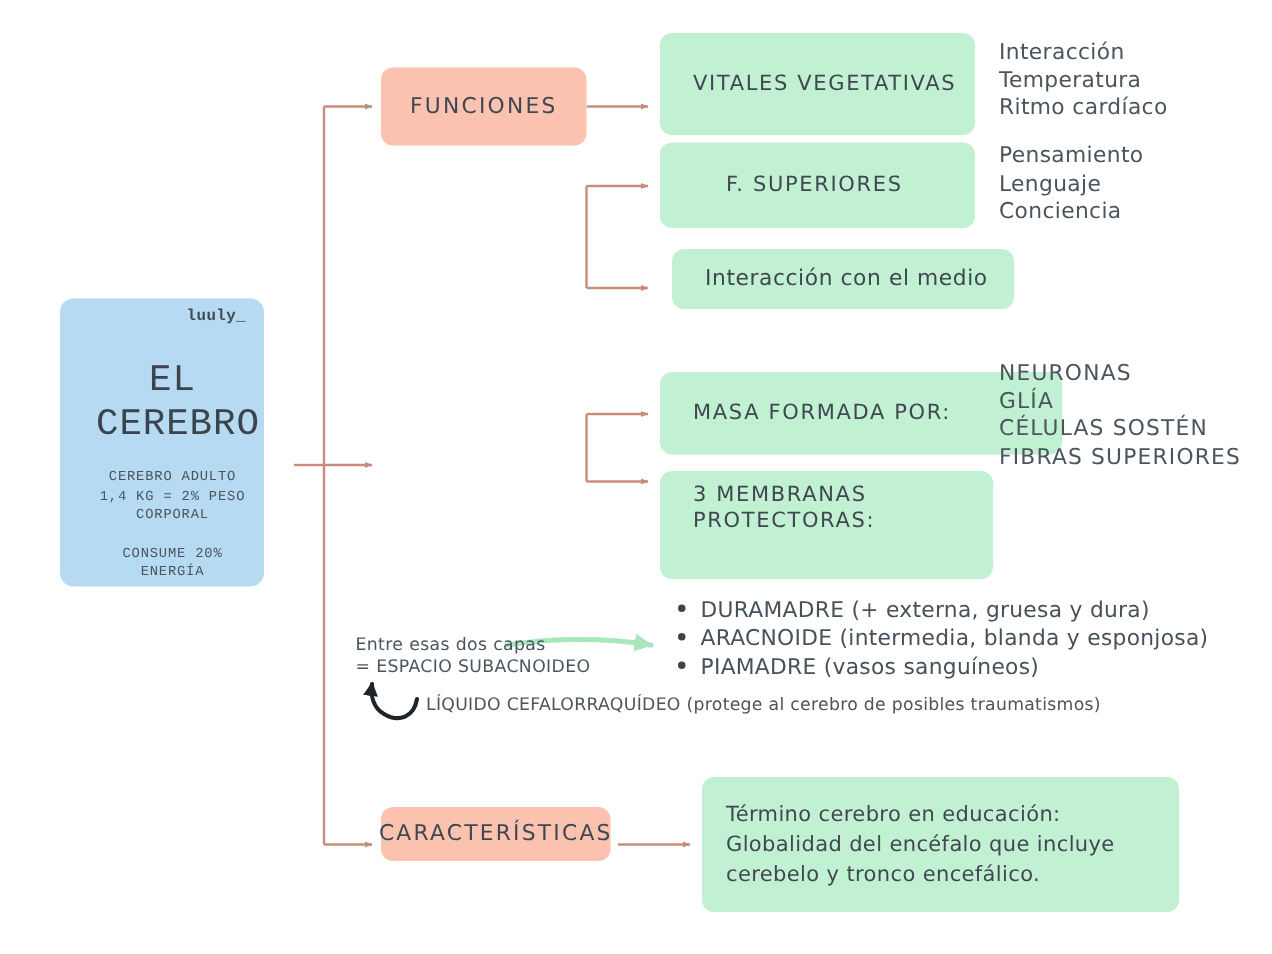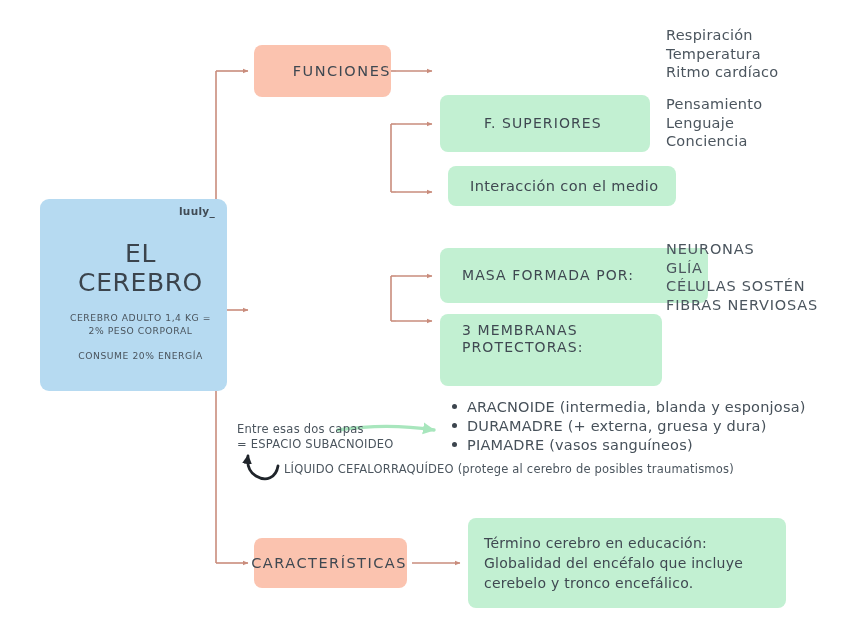--- a/index.html
+++ b/index.html
@@ -18,27 +18,28 @@
     height: 636px;
     background: #ffffff;
     overflow: hidden;
   }
   .abs { position: absolute; }
 
   
   .root-card {
     left: 40px;
     top: 199px;
-    width: 187px;
+    width: 136px;
     height: 192px;
     background: #b6daf1;
     border-radius: 9px;
     box-sizing: border-box;
     padding: 6px 10px 10px 24px;
     color: #3d4852;
+    font-family: Liberation Mono, monospace;
   }
   .watermark {
     text-align: right;
     font-size: 10.5px;
     font-weight: bold;
     letter-spacing: 0.3px;
     color: #404b55;
     margin: 0 2px 0 0;
     line-height: 13px;
   }
@@ -68,29 +69,29 @@
     margin-top: 13px;
   }
 
   
   .cat-box {
     background: #fbc3af;
     border-radius: 8px;
     box-sizing: border-box;
     display: flex;
     align-items: center;
-    justify-content: flex-end;
+    justify-content: center;
     color: #3f4851;
     font-size: 14.5px;
     letter-spacing: 1.5px;
     white-space: nowrap;
   }
   .cat-funciones   { left: 254px; top: 45px;  width: 137px; height: 52px; }
   .cat-descripcion { left: 254px; top: 281px; width: 137px; height: 57px; }
-  .cat-caracter    { left: 254px; top: 538px; width: 153px; height: 50px; }
+  .cat-caracter    { left: 254px; top: 538px; width: 153px; height: 36px; }
 
   
   .grn-box {
     background: #c2f0d2;
     border-radius: 8px;
     box-sizing: border-box;
     display: flex;
     align-items: center;
     color: #3f4851;
     font-size: 14px;
@@ -243,61 +244,64 @@
     <div class="root-sub2">CONSUME 20% ENERGÍA</div>
   </div>
 
   <div class="abs cat-box cat-funciones">
     <span>FUNCIONES</span>
   </div>
   <div class="abs cat-box cat-caracter">
     <span>CARACTERÍSTICAS</span>
   </div>
 
+  <div class="grn-box g-vitales">
+    <span class="multi">VITALES VEGETATIVAS</span>
+  </div>
   <div class="grn-box g-superiores">
     <span class="multi">F. SUPERIORES</span>
   </div>
   <div class="grn-box g-interac">
     <span class="multi">Interacción con el medio</span>
   </div>
   <div class="grn-box g-masa">
     <span class="multi">MASA FORMADA POR:</span>
   </div>
   <div class="grn-box g-membranas">
     <span class="multi" style="white-space:pre-line">3 MEMBRANAS
 PROTECTORAS:</span>
   </div>
   <div class="grn-box g-termino">
     <span class="multi" style="white-space:pre-line">Término cerebro en educación:
 Globalidad del encéfalo que incluye
 cerebelo y tronco encefálico.</span>
   </div>
 
-  <div class="side-list side-vitales">Respiración
+  <div class="side-list side-vitales">Interacción
 Temperatura
 Ritmo cardíaco</div>
   <div class="side-list side-superiores">Pensamiento
 Lenguaje
 Conciencia</div>
   <div class="side-list side-masa">NEURONAS
 GLÍA
 CÉLULAS SOSTÉN
-FIBRAS NERVIOSAS</div>
+FIBRAS SUPERIORES</div>
 
   <div class="membrane-list">
+    <div class="bullet-row">
+      <span class="dot"></span>
+      <span>DURAMADRE (+ externa, gruesa y dura)</span>
+    </div>
     <div class="bullet-row">
       <span class="dot"></span>
       <span>ARACNOIDE (intermedia, blanda y esponjosa)</span>
     </div>
     <div class="bullet-row">
       <span class="dot"></span>
-      <span>DURAMADRE (+ externa, gruesa y dura)</span>
-    </div>
-    <div class="bullet-row">
-      <span class="dot"></span>
       <span>PIAMADRE (vasos sanguíneos)</span>
     </div>
   </div>
 
   <div class="note-capas">Entre esas dos capas
  = ESPACIO SUBACNOIDEO</div>
   <div class="note-liquido">LÍQUIDO CEFALORRAQUÍDEO (protege al cerebro de posibles traumatismos)</div>
 
 </div>
 

